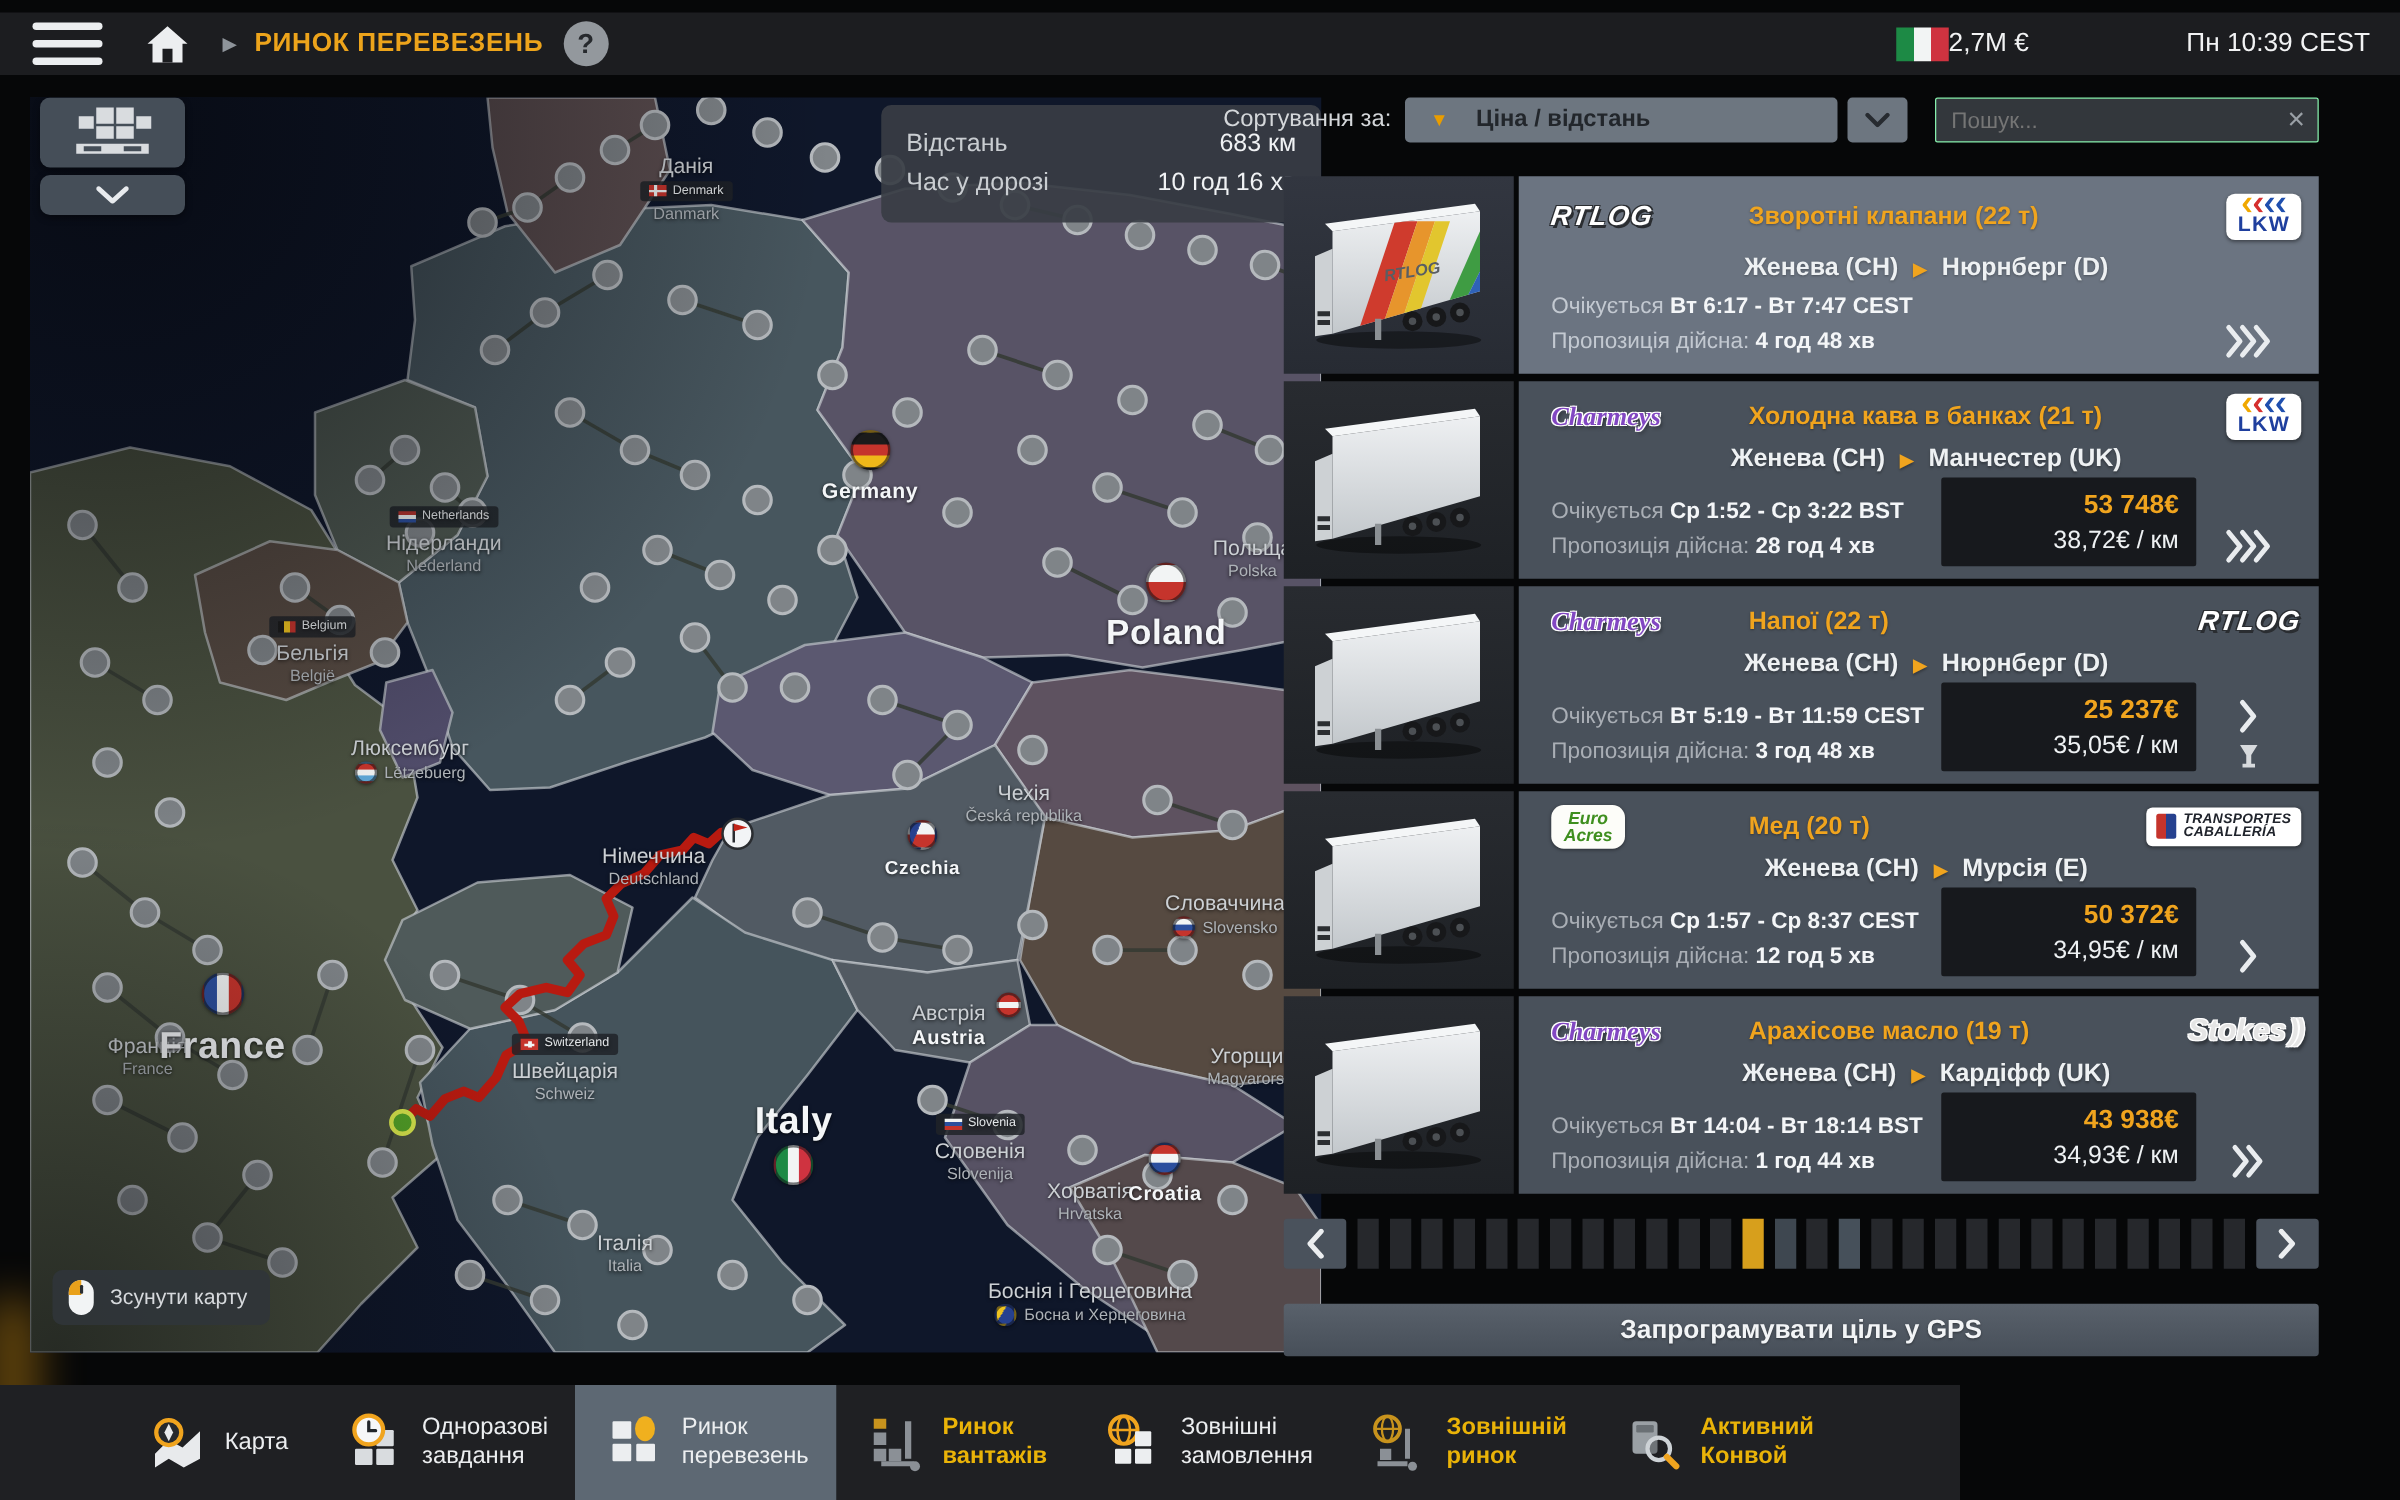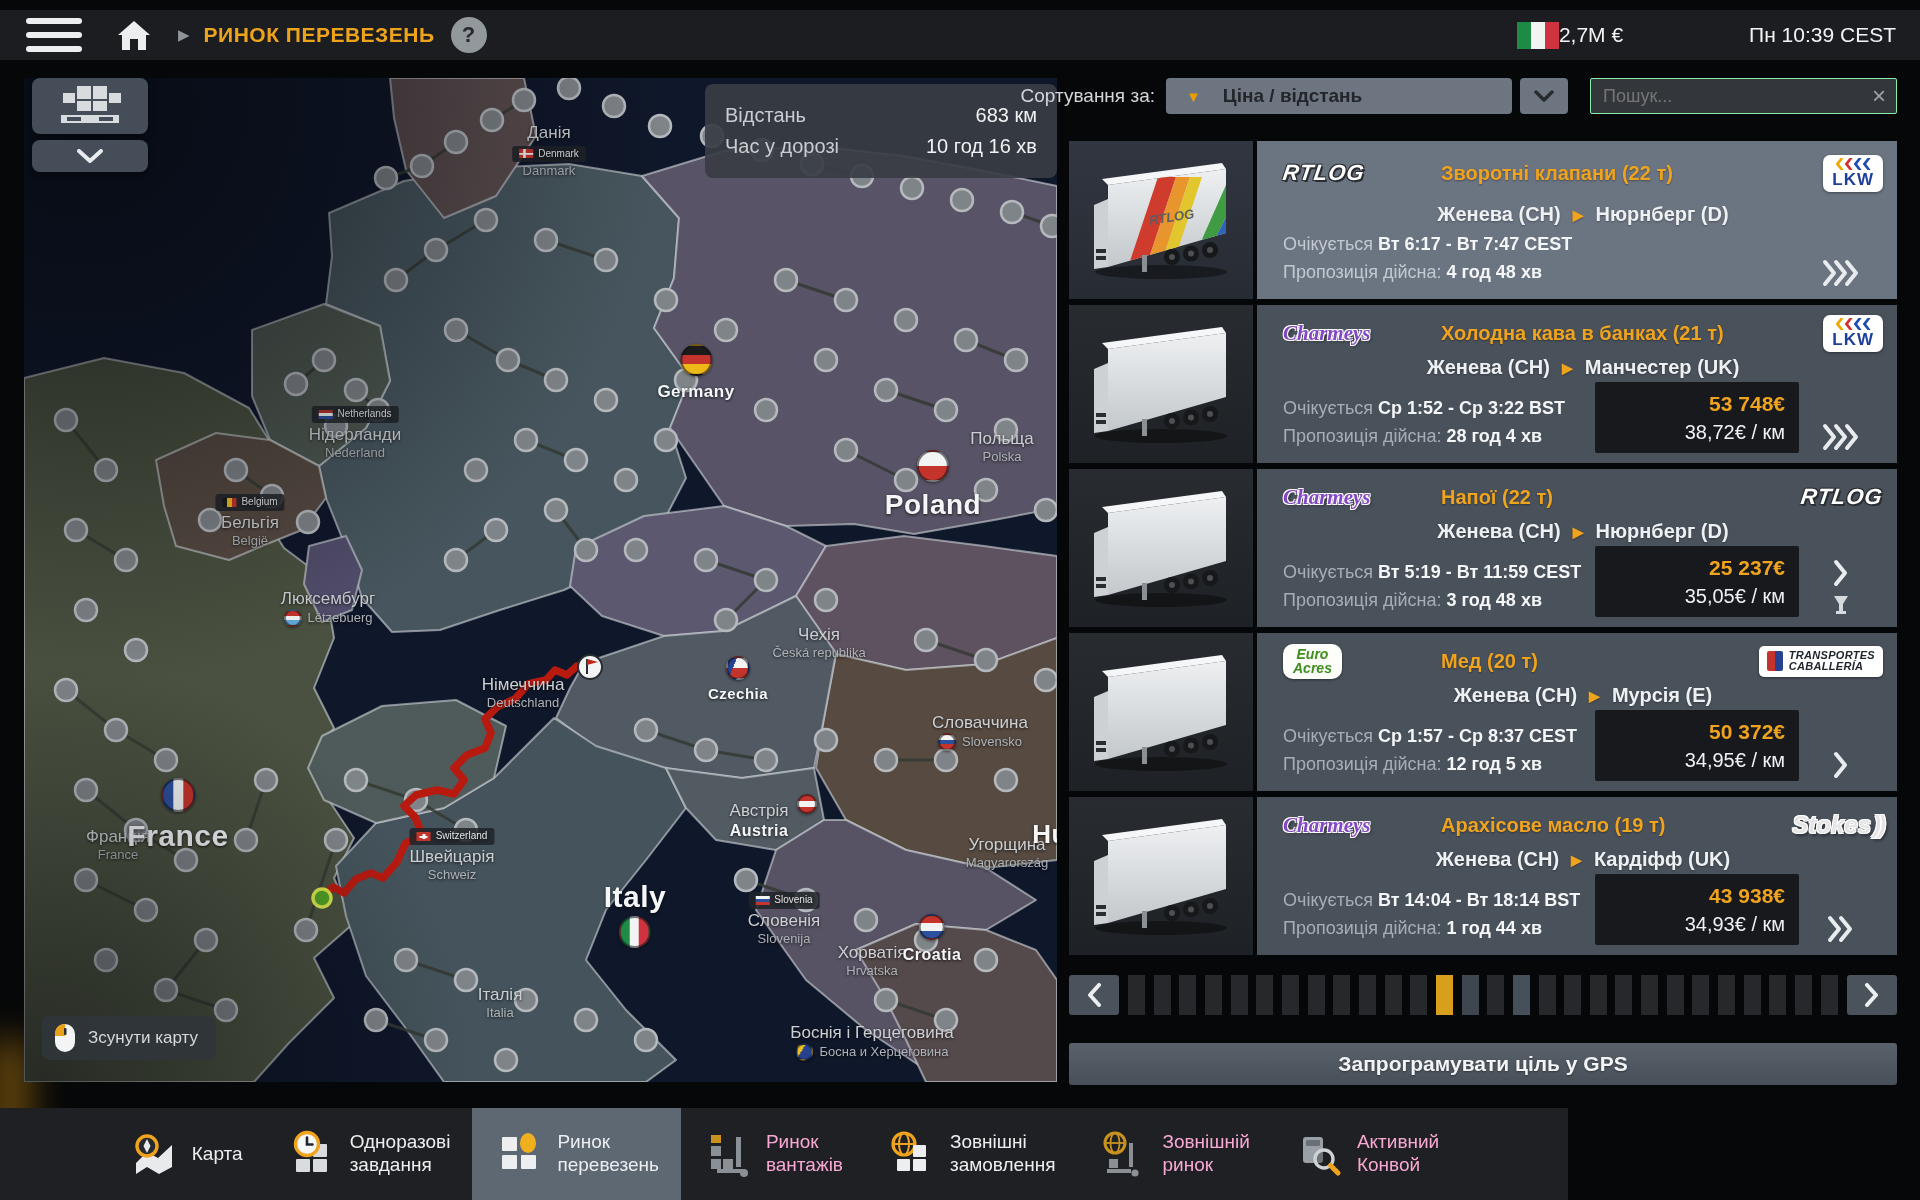--- a/index.html
+++ b/index.html
@@ -60,21 +60,21 @@
   .map-btn.cargo{left:8px;top:0px;width:116px;height:56px;}
   .map-btn.collapse{left:8px;top:62px;width:116px;height:32px;}
   .info-box{position:absolute;right:0px;top:6px;width:312px;background:rgba(56,61,68,.92);border-radius:8px;
             padding:16px 20px;font-size:20px;}
   .info-row{display:flex;justify-content:space-between;line-height:1.55;}
   .info-row .k{color:#c9cdd1;}
   .info-row .v{color:#f0f2f4;}
   .drag-pill{position:absolute;left:18px;bottom:22px;background:rgba(48,53,58,.9);border-radius:8px;height:44px;
              display:flex;align-items:center;gap:10px;padding:0 18px 0 10px;font-size:17px;color:#d6d9dc;}
   
-  .rpanel{position:absolute;left:1069px;top:78px;width:828px;height:1006px;border-radius:27px;}
+  .rpanel{position:absolute;left:1027px;top:78px;width:828px;height:1006px;border-radius:27px;}
   .sort-row{position:absolute;left:0;top:0;width:828px;height:36px;display:flex;align-items:center;}
   .sort-label{position:absolute;right:742px;font-size:19px;color:#d4d7da;white-space:nowrap;}
   .sort-dd{position:absolute;left:97px;top:0;width:346px;height:36px;background:#6d7680;border-radius:4px;
            display:flex;align-items:center;cursor:pointer;}
   .sort-caret{color:#e99d00;font-size:15px;margin:0 22px 0 20px;}
   .sort-value{color:#22262b;font-weight:bold;font-size:19px;}
   .sort-chev-btn{position:absolute;left:451px;top:0;width:48px;height:36px;background:#6d7680;border-radius:4px;
                  display:flex;align-items:center;justify-content:center;cursor:pointer;}
   .search-box{position:absolute;left:521px;top:0;width:307px;height:36px;background:#33373c;border:1px solid #86efac;
               border-radius:2px;display:flex;align-items:center;box-sizing:border-box;}
@@ -133,21 +133,21 @@
   .pg-block.active{background:#d79f1c;}
   .pg-block.light1{background:#3e4750;}
   .pg-block.light2{background:#46505a;}
   .gps-btn{position:absolute;left:0;top:965px;width:828px;height:42px;background:linear-gradient(#59616b,#474f59);
            border-radius:3px;display:flex;align-items:center;justify-content:center;font-size:21px;font-weight:bold;
            color:#f2f4f6;cursor:pointer;text-shadow:0 1px 2px rgba(0,0,0,.4);}
   
   .navbar{position:absolute;left:0;bottom:0;width:1568px;height:92px;background:#1f2023;display:flex;justify-content:center;}
   .nav-item{display:flex;align-items:center;gap:13px;padding:0 22px;height:92px;cursor:pointer;}
   .nav-item .nav-label{font-size:19px;line-height:1.2;color:#eceef0;width:min-content;}
-  .nav-item.dim .nav-label{color:#f9a8d4;}
+  .nav-item.dim .nav-label{color:#eab308;font-weight:bold;}
   .nav-item.active{background:#5d6873;}
   .nav-icon{width:50px;height:50px;flex:0 0 auto;}
   .glow{position:absolute;pointer-events:none;filter:blur(18px);opacity:.5;}
 </style>
 </head>
 <body>
 
 <div class="glow" style="left:-10px;top:1040px;width:40px;height:160px;background:#c98a12;"></div>
 <div class="glow" style="left:630px;top:1160px;width:90px;height:40px;background:#c98a12;"></div>
 

